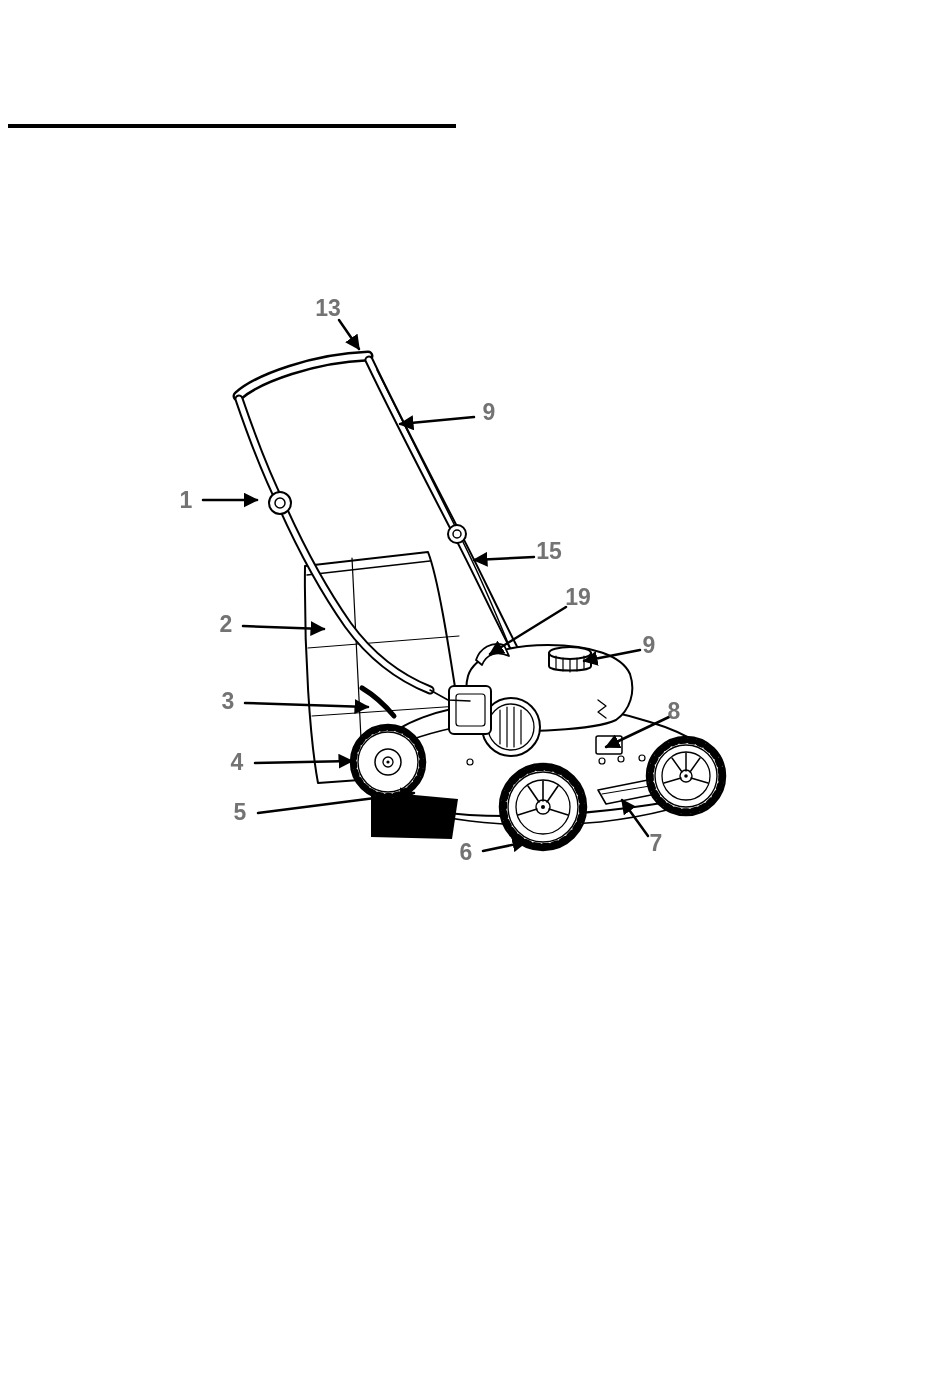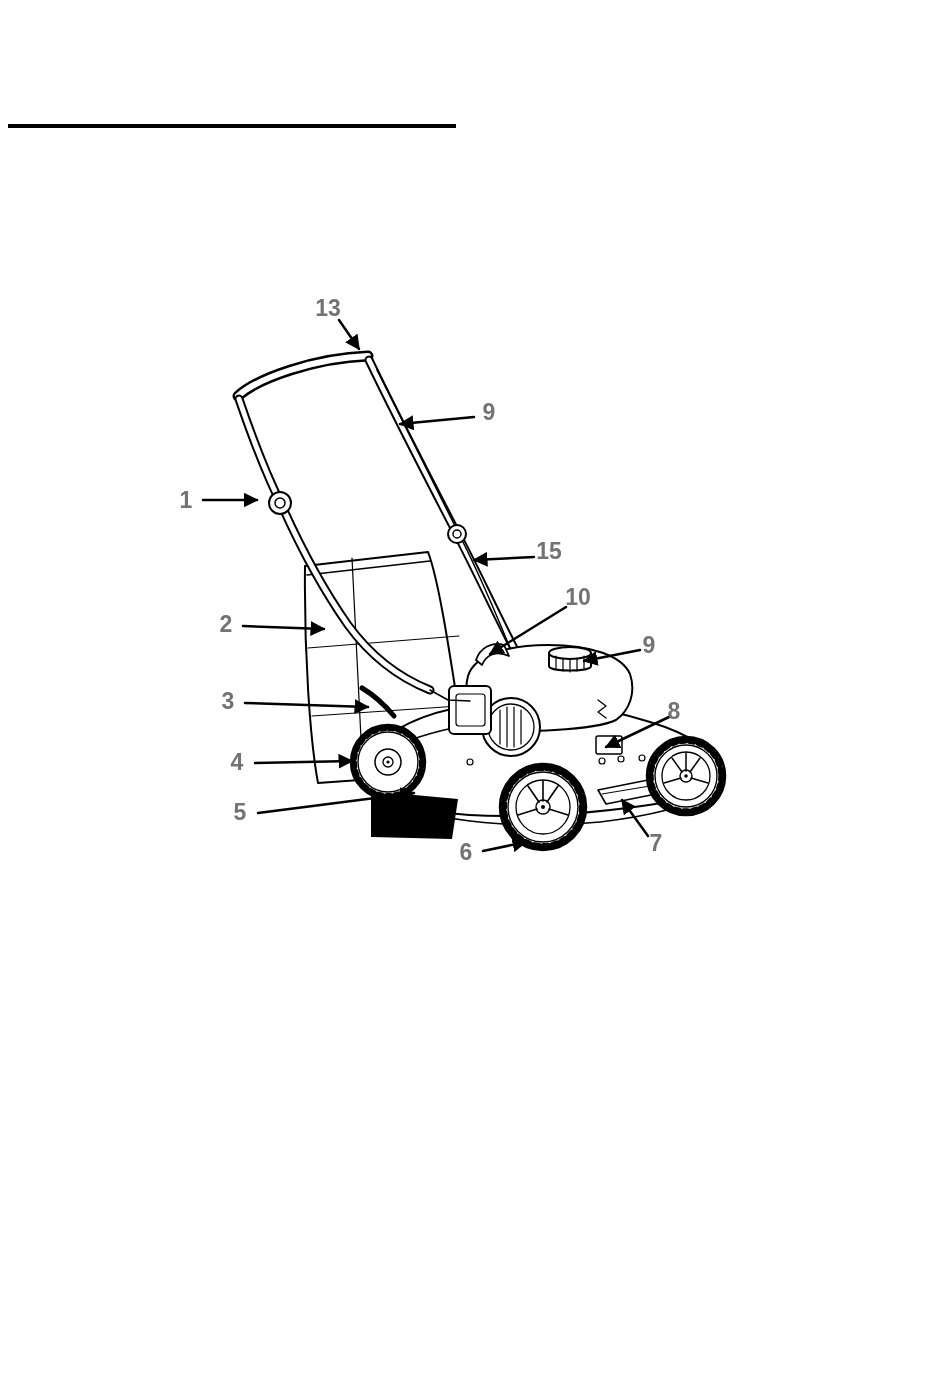--- a/index.html
+++ b/index.html
@@ -172,16 +172,16 @@
 
 <div class="callout" style="left:186px; top:500px">1</div>
 <div class="callout" style="left:226px; top:624px">2</div>
 <div class="callout" style="left:228px; top:701px">3</div>
 <div class="callout" style="left:237px; top:762px">4</div>
 <div class="callout" style="left:240px; top:812px">5</div>
 <div class="callout" style="left:466px; top:852px">6</div>
 <div class="callout" style="left:656px; top:843px">7</div>
 <div class="callout" style="left:674px; top:711px">8</div>
 <div class="callout" style="left:649px; top:645px">9</div>
-<div class="callout" style="left:578px; top:597px">10</div>
+<div class="callout" style="left:578px; top:597px">19</div>
 <div class="callout" style="left:549px; top:551px">15</div>
 <div class="callout" style="left:489px; top:412px">9</div>
 <div class="callout" style="left:328px; top:308px">13</div>
 
 </body></html>

